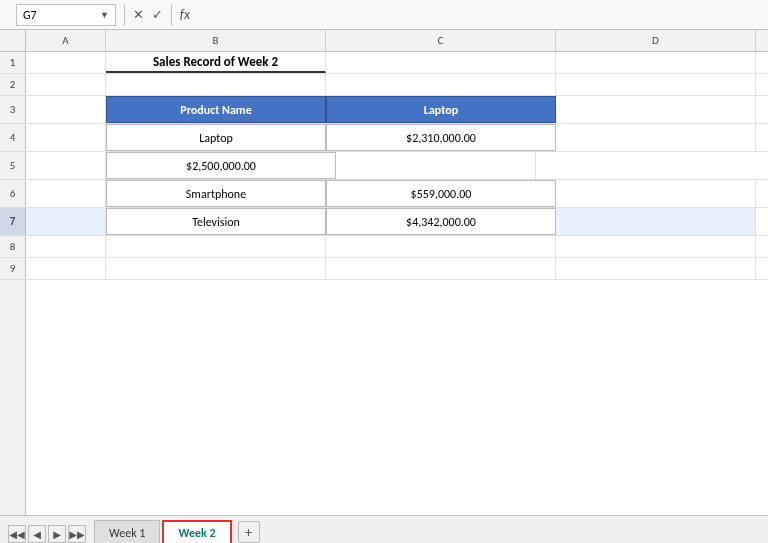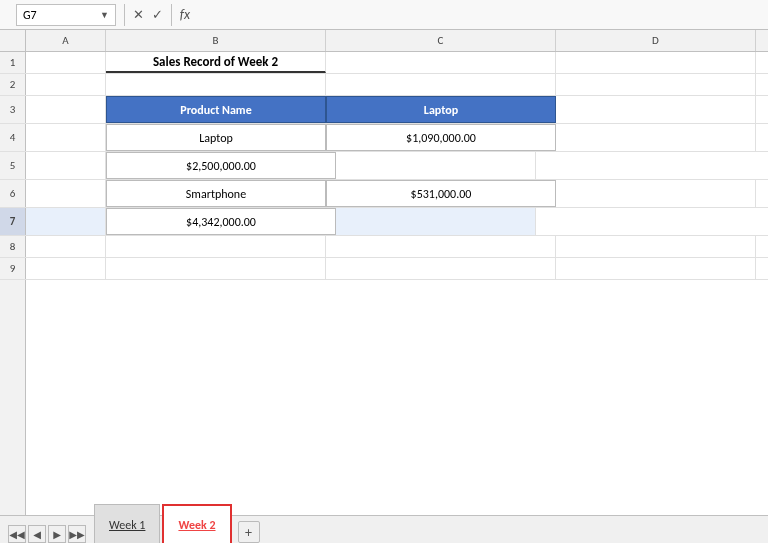--- a/index.html
+++ b/index.html
@@ -198,34 +198,33 @@
       color: #555;
     }
     .sheet-tab {
       padding: 4px 14px;
       border: 1px solid #bbb;
       border-bottom: none;
       background: #e0e0e0;
       font-size: 12px;
       cursor: pointer;
       color: #333;
-      height: 40px;
+      height: 24px;
       display: flex;
       align-items: center;
       margin-right: 2px;
       position: relative;
       top: 1px;
-      text-decoration: underline;
     }
     .sheet-tab.active {
       background: white;
       border: 2px solid #e03030;
       border-bottom: none;
       font-weight: bold;
-      color: #ef4444;
+      color: #0f766e;
     }
     .add-sheet-btn {
       width: 22px;
       height: 22px;
       display: flex;
       align-items: center;
       justify-content: center;
       border: 1px solid #bbb;
       background: #f0f0f0;
       font-size: 14px;
@@ -291,42 +290,43 @@
       <div class="cell col-a"></div>
       <div class="cell col-b table-header-cell">Product Name</div>
       <div class="cell col-c table-header-cell">Laptop</div>
       <div class="cell col-d"></div>
     </div>
 
     <div class="grid-row row-h-data">
       <div class="row-header">4</div>
       <div class="cell col-a"></div>
       <div class="cell col-b table-data-cell">Laptop</div>
-      <div class="cell col-c table-data-cell">$1,090,000.00</div>
+      <div class="cell col-c table-data-cell">$2,310,000.00</div>
       <div class="cell col-d"></div>
     </div>
 
     <div class="grid-row row-h-data">
       <div class="row-header">5</div>
       <div class="cell col-a"></div>
       <div class="cell col-c table-data-cell">$2,500,000.00</div>
       <div class="cell col-d"></div>
     </div>
 
     <div class="grid-row row-h-data">
       <div class="row-header">6</div>
       <div class="cell col-a"></div>
       <div class="cell col-b table-data-cell">Smartphone</div>
-      <div class="cell col-c table-data-cell">$531,000.00</div>
+      <div class="cell col-c table-data-cell">$559,000.00</div>
       <div class="cell col-d"></div>
     </div>
 
     <div class="grid-row row-h-data">
       <div class="row-header selected-row">7</div>
       <div class="cell col-a selected-cell-bg"></div>
+      <div class="cell col-b table-data-cell">Television</div>
       <div class="cell col-c table-data-cell">$4,342,000.00</div>
       <div class="cell col-d selected-cell-bg"></div>
     </div>
 
     <div class="grid-row row-h-normal">
       <div class="row-header">8</div>
       <div class="cell col-a"></div>
       <div class="cell col-b"></div>
       <div class="cell col-c"></div>
       <div class="cell col-d"></div>

